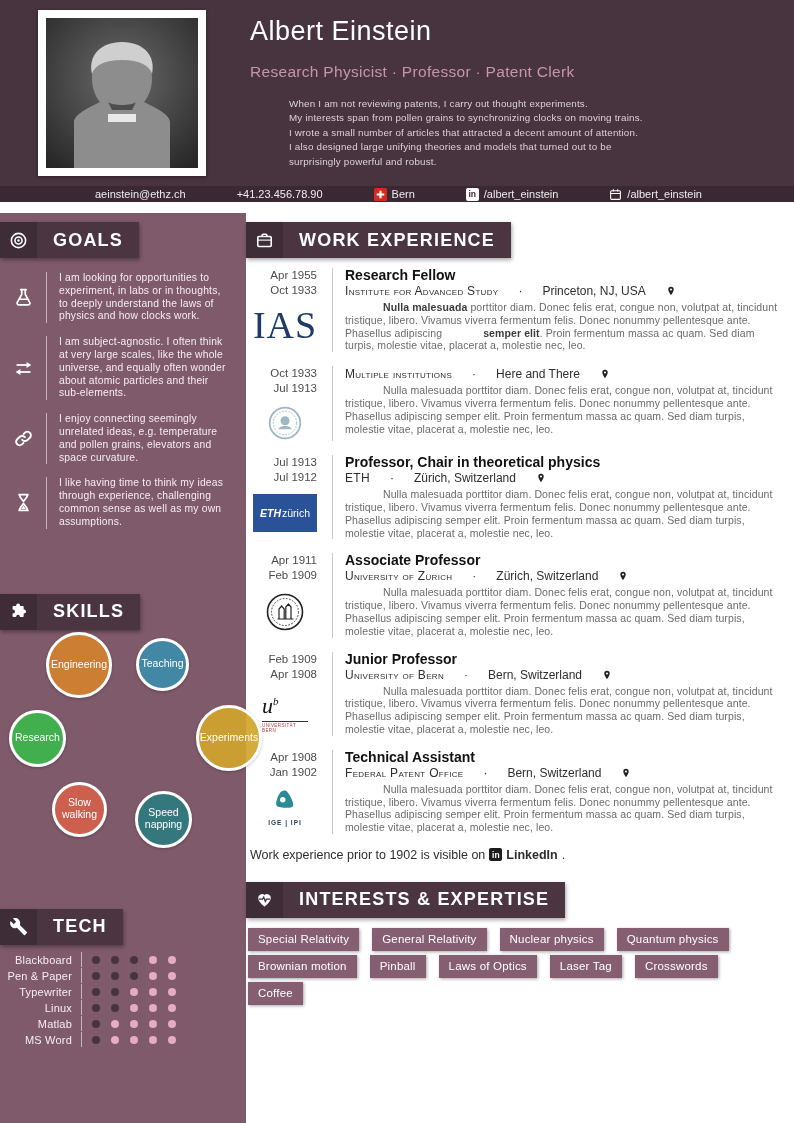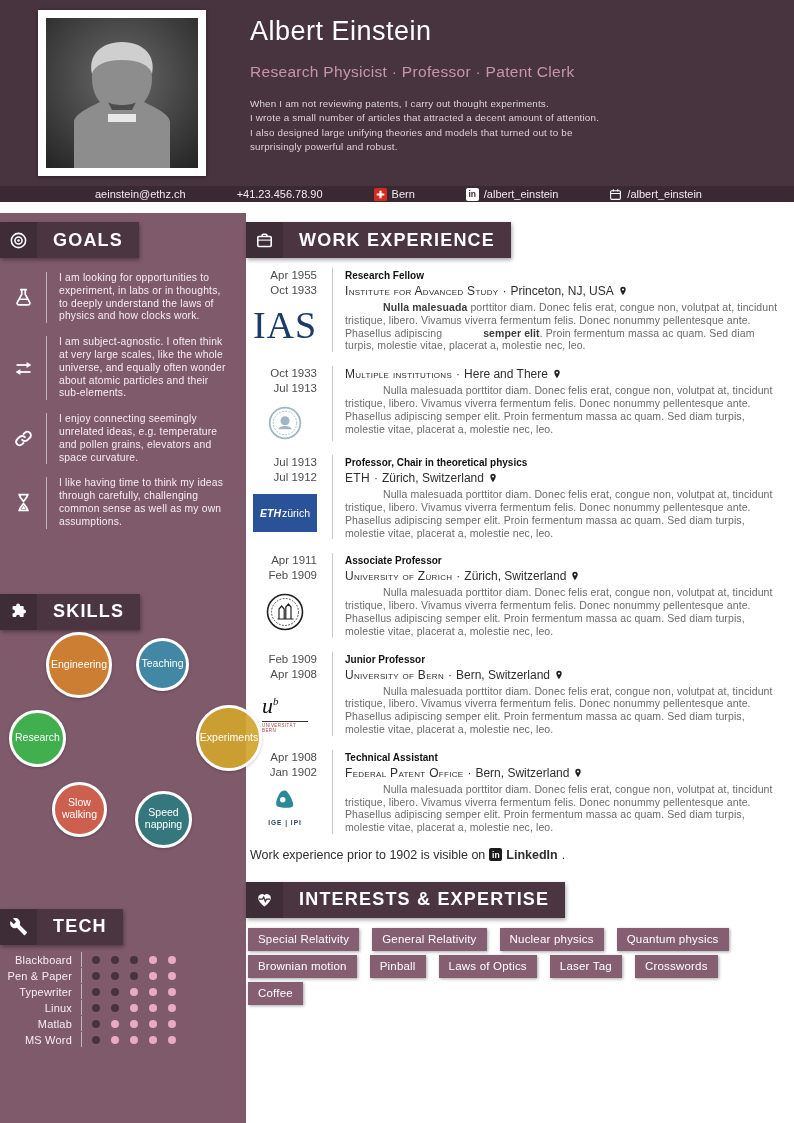--- a/index.html
+++ b/index.html
@@ -8,21 +8,21 @@
   .page { position:relative; width:794px; height:1123px; margin:0 auto; background:#fff; overflow:hidden; }
 
   
   .header { position:absolute; left:0; top:0; width:794px; height:186px; background:var(--header-bg,#48343e); }
   .photo-frame { position:absolute; left:38px; top:10px; width:168px; height:166px; background:#fff; padding:8px;
                  box-shadow:0 1px 4px rgba(0,0,0,.4); }
   .photo { width:100%; height:100%; background:#3a3a3a; position:relative; overflow:hidden; }
   .header-text { position:absolute; left:250px; top:16px; width:520px; }
   .name { color:#fff; font-size:27px; font-weight:400; letter-spacing:.5px; }
   .tagline { color:var(--accent-pink,#c795aa); font-size:15.5px; margin-top:16px; letter-spacing:.3px; }
-  .summary { margin-top:16px; color:#ded3d9; font-size:9.8px; }
+  .summary { margin-top:16px; color:#ded3d9; font-size:9.8px;margin-left:39px; }
   .summary div { line-height:14.4px; letter-spacing:.2px; }
 
   
   .contact { position:absolute; left:0; top:186px; width:794px; height:16px; background:var(--contact-bg,#3a2932);
              display:flex; align-items:center; justify-content:space-between; padding:0 92px 0 95px;
              color:#f0eaee; font-size:11px; }
   .contact .item { display:flex; align-items:center; gap:5px; white-space:nowrap; }
   .in-badge { display:inline-flex; align-items:center; justify-content:center; width:13px; height:13px;
               background:#fff; color:#3a2932; border-radius:2px; font-size:8.5px; font-weight:bold; }
   .in-badge.dark { background:#1c1c1c; color:#fff; }
@@ -68,22 +68,22 @@
   .dot-empty { background:var(--dot-empty,#e8abc1); }
 
   
   .work-bar { margin:9px 0 0 0; }
   .entries { margin-top:10px; }
   .entry { display:flex; margin:0 10px 14px 2px; }
   .eleft { flex:0 0 84px; display:flex; flex-direction:column; }
   .edates { text-align:right; padding-right:15px; font-size:11.5px; color:#4c4c4c; line-height:15px; }
   .elogo { margin-top:9px; display:flex; justify-content:center; padding-right:10px; }
   .econtent { flex:1; border-left:1px solid #c9c9c9; padding-left:12px; }
-  .etitle { font-size:10px; font-weight:bold; color:#111; line-height:15px; }
-  .einst { font-size:12px; color:#2e2e2e; line-height:16px; display:flex; align-items:center; gap:4px; }
+  .etitle { font-size:14px; font-weight:bold; color:#111; line-height:15px; }
+  .einst { font-size:12px; color:#2e2e2e; line-height:16px; display:flex; align-items:center; gap:20px; }
   .inst-name { font-variant:small-caps; letter-spacing:.3px; }
   .edesc { margin-top:2px; font-size:10.5px; color:#6b6b6b; line-height:12.8px; letter-spacing:.1px; max-width:446px; }
   .edesc b { color:#3c3c3c;margin-left:38px; }
   .pin { width:10px; height:12px; flex:0 0 auto; }
 
   
   .logo-ias { font-family:"Liberation Serif", serif; font-size:38px; color:#1e3a66; letter-spacing:1px; line-height:36px; }
   .logo-eth { width:64px; height:38px; background:#2a5298; color:#fff; display:flex; align-items:center; justify-content:center; font-size:10.5px; }
   .logo-eth b { font-style:italic; margin-right:1px; }
   .logo-unibe { font-family:"Liberation Serif", serif; color:#111; width:46px; }
@@ -124,20 +124,21 @@
           <rect x="62" y="96" width="28" height="8" fill="#e8e8e8"></rect>
           <path d="M62 84c4 4 24 4 28 0l-4 8h-20z" fill="#4d4d4d"></path>
         </svg>
       </div>
     </div>
     <div class="header-text">
       <div class="name">Albert Einstein</div>
       <div class="tagline">Research Physicist · Professor · Patent Clerk</div>
       <div class="summary">
         <div>When I am not reviewing patents, I carry out thought experiments.</div>
+        <div>My interests span from pollen grains to synchronizing clocks on moving trains.</div>
         <div>I wrote a small number of articles that attracted a decent amount of attention.</div>
         <div>I also designed large unifying theories and models that turned out to be</div>
         <div>surprisingly powerful and robust.</div>
       </div>
     </div>
   </div>
 
   <div class="contact">
     <div class="item">
       <span>aeinstein@ethz.ch</span>
@@ -212,21 +213,21 @@
       <span class="gtext">I enjoy connecting seemingly unrelated ideas, e.g. temperature and pollen grains, elevators and space curvature.</span>
     </div>
 
     <div class="goal">
       <span class="gicon">
         <svg viewBox="0 0 24 24" fill="none" stroke="#fff" stroke-width="2">
             <path d="M6 3h12M6 21h12M8 3v2.5l4 5.5 4-5.5V3M8 21v-2.5l4-5.5 4 5.5V21"></path>
             <path d="M9.5 19.5h5l-2.5-4z" fill="#fff" stroke="none"></path>
           </svg>
       </span>
-      <span class="gtext">I like having time to think my ideas through carefully, challenging common sense as well as my own assumptions.</span>
+      <span class="gtext">I like having time to think my ideas through experience, challenging common sense as well as my own assumptions.</span>
     </div>
 
     <div class="secbar skills-bar">
       <span class="ibox">
         <svg viewBox="0 0 24 24" fill="#fff">
             <path d="M11.5 2A2.5 2.5 0 0 0 9 4.5V5H5.5a1 1 0 0 0-1 1v3.6h.6a2.4 2.4 0 0 1 0 4.8h-.6V18a1 1 0 0 0 1 1H9v-.6a2.4 2.4 0 0 1 4.8 0v.6h3.7a1 1 0 0 0 1-1v-3.5h.5a2.5 2.5 0 0 0 0-5h-.5V6a1 1 0 0 0-1-1H14v-.5A2.5 2.5 0 0 0 11.5 2z"></path>
           </svg>
       </span>
       <span class="tbox">SKILLS</span>
     </div>

